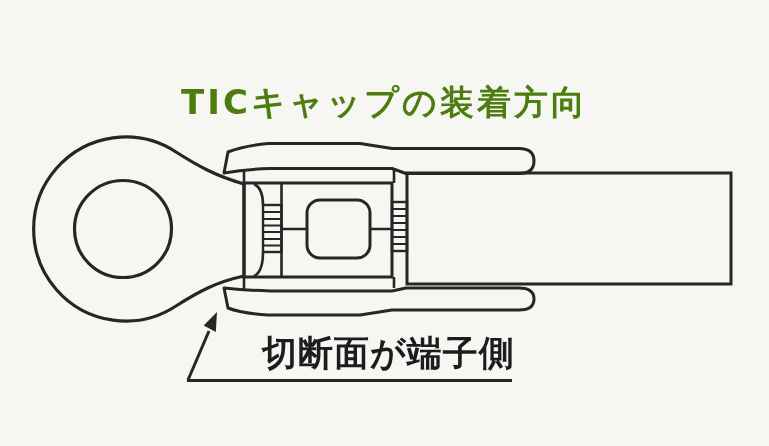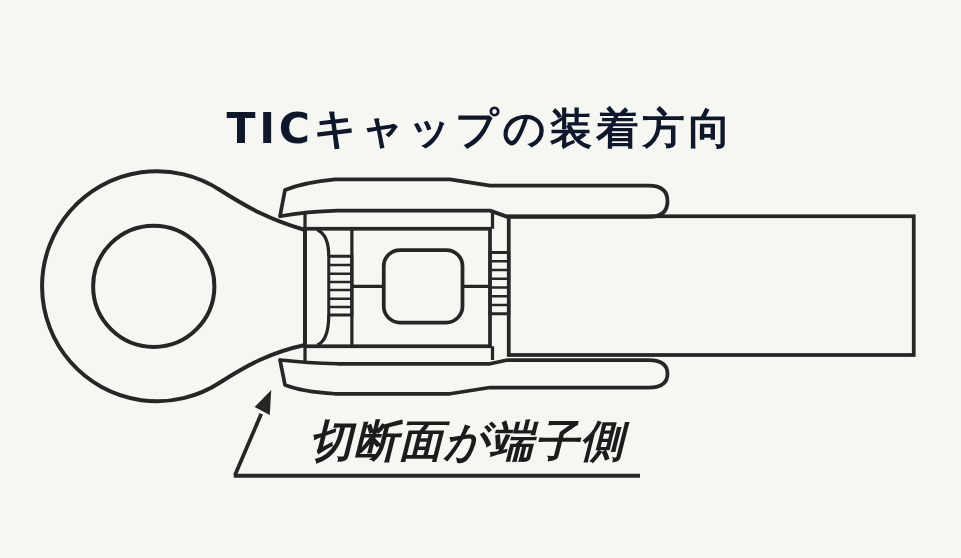--- a/index.html
+++ b/index.html
@@ -21,33 +21,32 @@
   }
   .diagram-title {
     position: absolute;
     top: 80px;
     left: 0;
     width: 100%;
     text-align: center;
     font-size: 34px;
     font-weight: 600;
     letter-spacing: 3px;
-    color: #0f172a;
+    color: #4d7c0f;
     white-space: nowrap;
   }
   .diagram-caption {
     position: absolute;
-    left: 247px;
+    left: 262px;
     top: 330px;
     font-size: 35px;
     font-weight: 600;
     letter-spacing: 1px;
     color: #1c1c1c;
     white-space: nowrap;
-    font-style: italic;
   }
   svg {
     position: absolute;
     top: 0;
     left: 0;
   }
   .ln {
     fill: none;
     stroke: #262626;
   }

